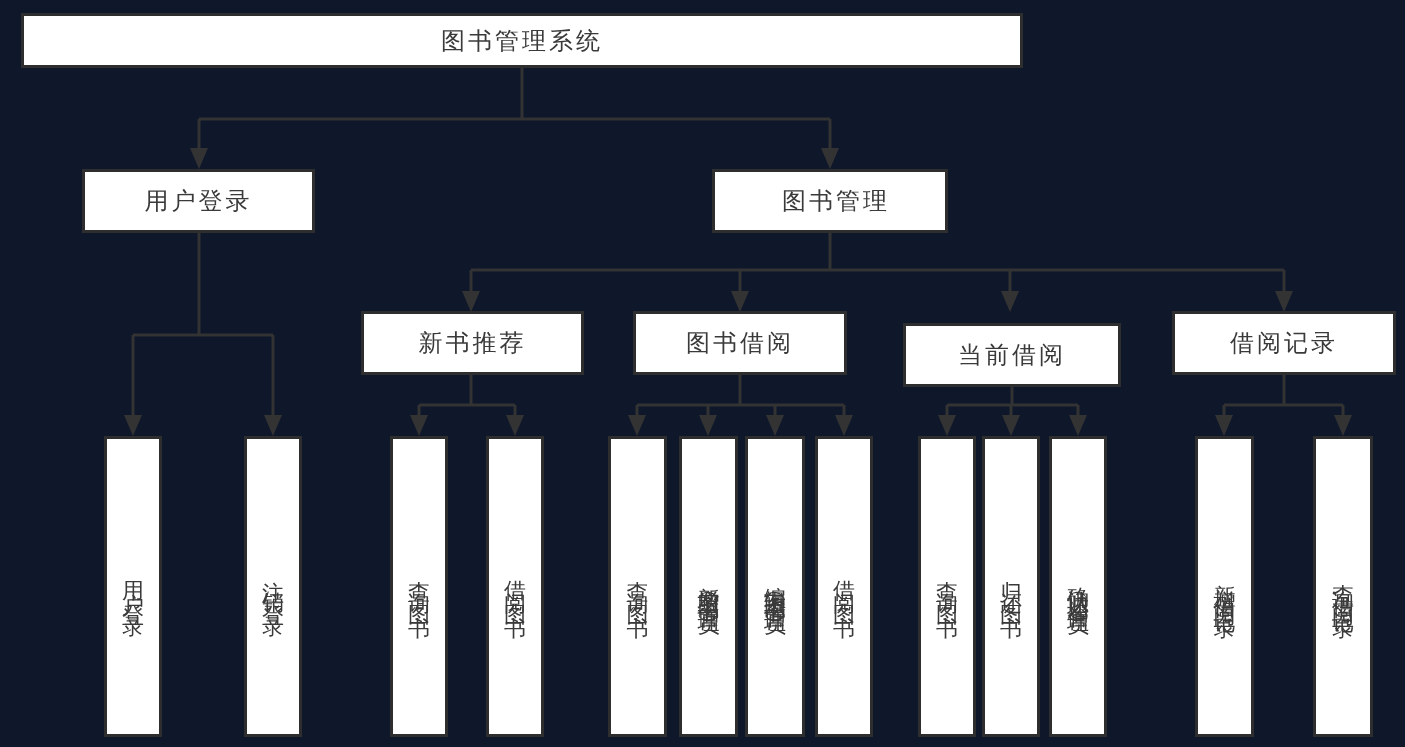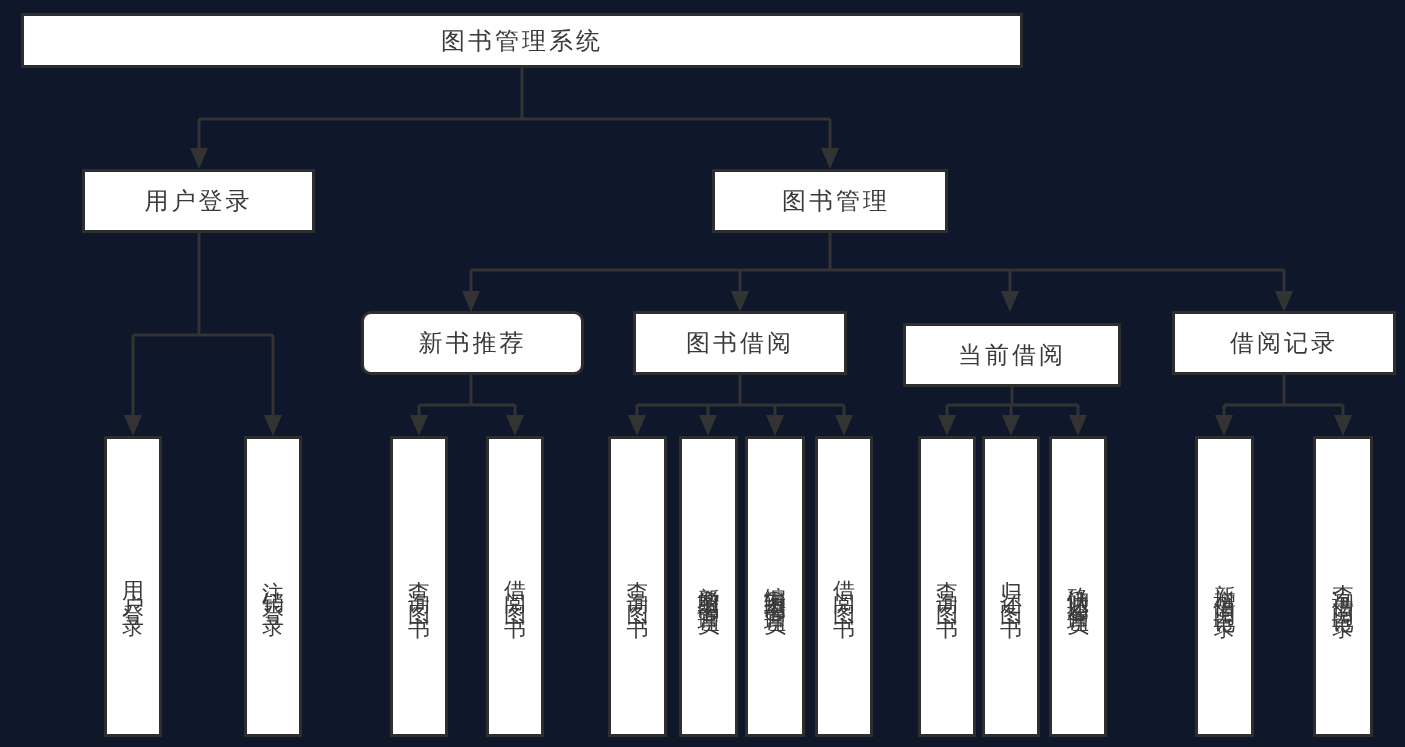--- a/index.html
+++ b/index.html
@@ -108,21 +108,21 @@
     <span class="label">图书管理系统</span>
   </div>
 
   <div class="node h" style="left:82px; top:169px; width:233px; height:64px;">
     <span class="label">用户登录</span>
   </div>
   <div class="node h" style="left:712px; top:169px; width:236px; height:64px;padding-left:12px;">
     <span class="label">图书管理</span>
   </div>
 
-  <div class="node h" style="left:361px; top:311px; width:223px; height:64px;border-radius:10px;">
+  <div class="node h" style="left:361px; top:311px; width:223px; height:64px;">
     <span class="label">新书推荐</span>
   </div>
   <div class="node h" style="left:633px; top:311px; width:214px; height:64px;">
     <span class="label">图书借阅</span>
   </div>
   <div class="node h" style="left:903px; top:311px; width:218px; height:64px;margin-top:12px;">
     <span class="label">当前借阅</span>
   </div>
   <div class="node h" style="left:1172px; top:311px; width:224px; height:64px;">
     <span class="label">借阅记录</span>

